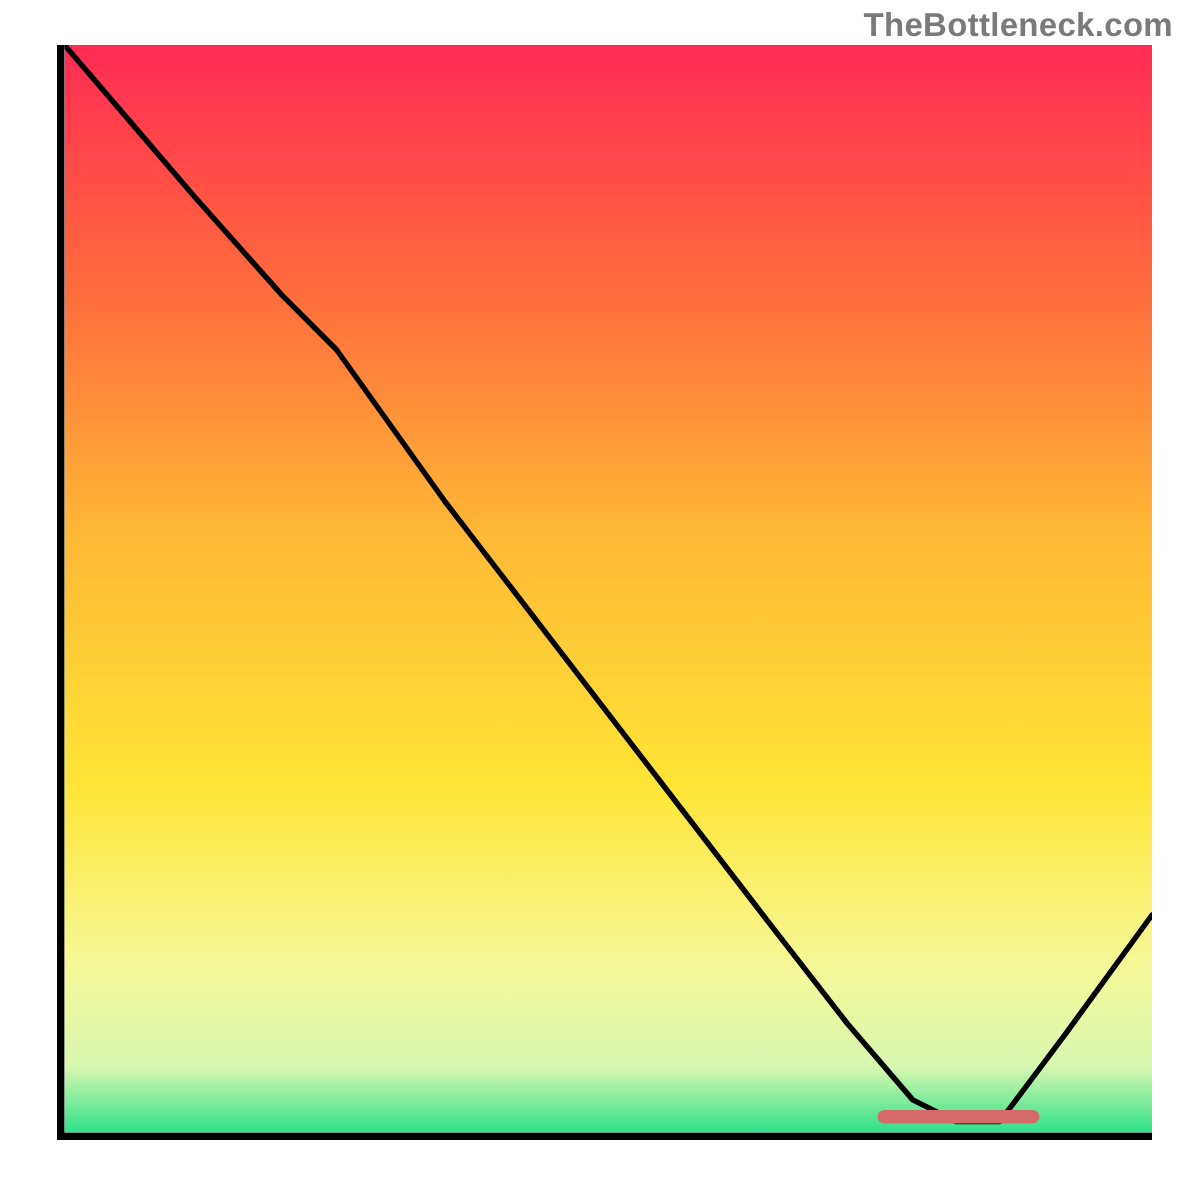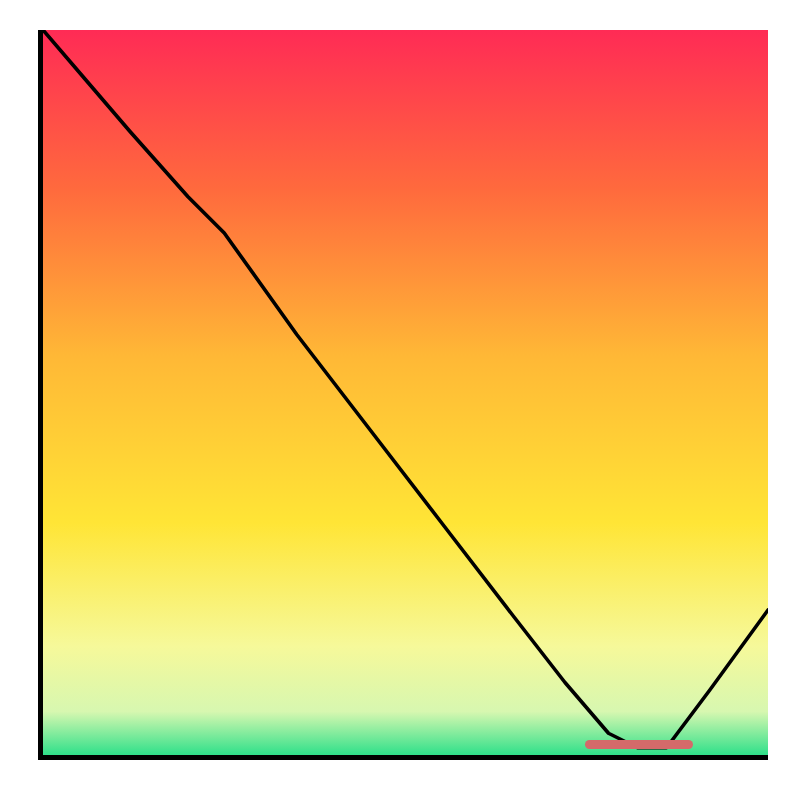--- a/index.html
+++ b/index.html
@@ -45,20 +45,21 @@
     position: absolute;
     height: 9px;
     border-radius: 5px;
     background: #d46a6a;
   }
 </style>
 </head>
 <body>
 <div class="wrap">
 
+  <div class="watermark">TheBottleneck.com</div>
 
   <div class="plot">
     <svg id="plot-svg" viewBox="0 0 1000 1000" preserveAspectRatio="none">
       <defs>
         <linearGradient id="bgGrad" x1="0" y1="0" x2="0" y2="1">
           <stop id="g0" offset="0%" stop-color="#ff2b55"></stop>
           <stop id="g1" offset="22%" stop-color="#ff6a3d"></stop>
           <stop id="g2" offset="45%" stop-color="#ffb836"></stop>
           <stop id="g3" offset="68%" stop-color="#ffe536"></stop>
           <stop id="g4" offset="85%" stop-color="#f6f99a"></stop>

